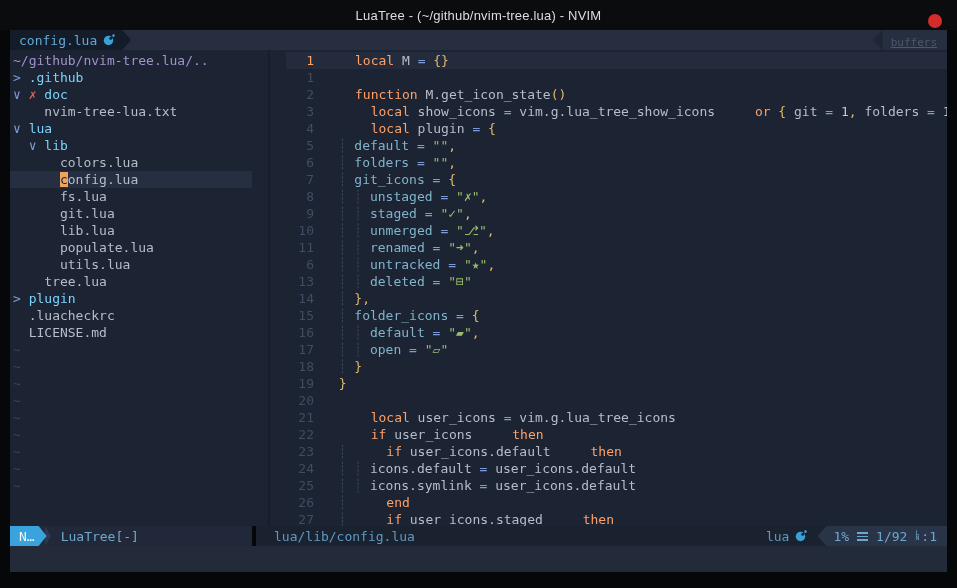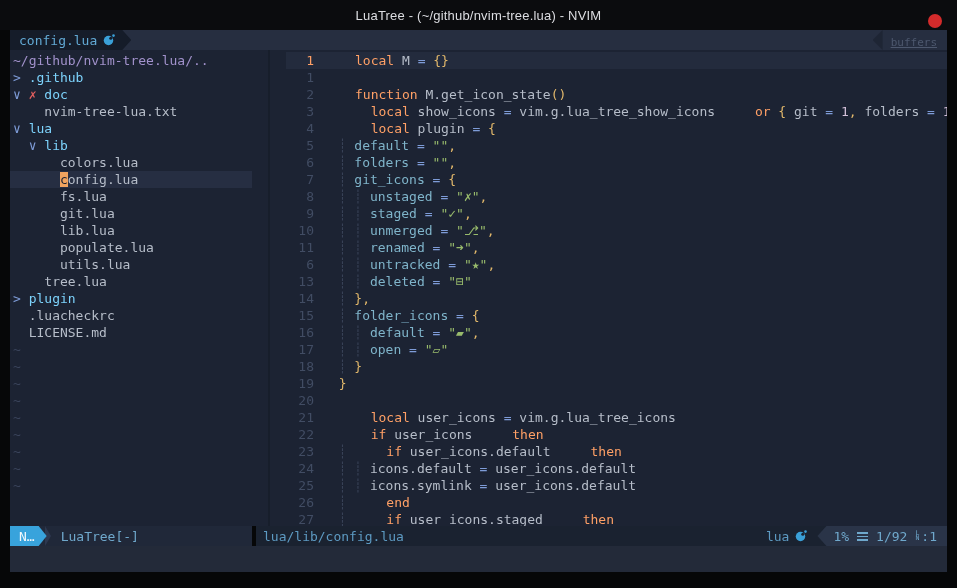--- a/index.html
+++ b/index.html
@@ -62,21 +62,21 @@
   .statusline { height:20px; display:flex; font-size:13px; }
   .sl-left { width:242px; background:#202839; display:flex; align-items:center; }
   .mode-chip { background:#38a3dc; color:#f2f8fc; padding:0 12px 0 9px; height:20px;
     display:flex; align-items:center;
     clip-path:polygon(0 0, calc(100% - 8px) 0, 100% 50%, calc(100% - 8px) 100%, 0 100%); }
   .mode-tail { width:0; height:0; border-top:10px solid transparent;
     border-bottom:10px solid transparent; border-left:6px solid #2d3850; margin-left:-2px; }
   .sl-buffile { color:#6fa8cc; margin-left:10px; }
   .sl-gap { width:4px; background:#060708; }
   .sl-right { flex:1; background:#1a2230; display:flex; align-items:center; overflow:hidden; }
-  .sl-path { color:#5d9ac2; padding-left:7px; }
+  .sl-path { color:#5d9ac2; padding-left:18px; }
   .sl-stretch { flex:1; }
   .sl-ft { color:#5d9ac2; display:flex; align-items:center; gap:6px; padding-right:10px; }
   .sl-chip { background:#2a3448; height:20px; display:flex; align-items:center; gap:8px;
     padding:0 10px 0 16px; color:#6fa8cc;
     clip-path:polygon(0 50%, 9px 0, 100% 0, 100% 100%, 9px 100%); }
   .bars-icon { display:inline-block; width:11px; height:9px;
     background:repeating-linear-gradient(to bottom,#6fa8cc 0 1.6px, transparent 1.6px 3.6px); }
   .ln-stack { display:flex; flex-direction:column; justify-content:center;
     font-size:6.5px; line-height:5px; color:#6fa8cc; }
   .colval { margin-left:-6px; }

